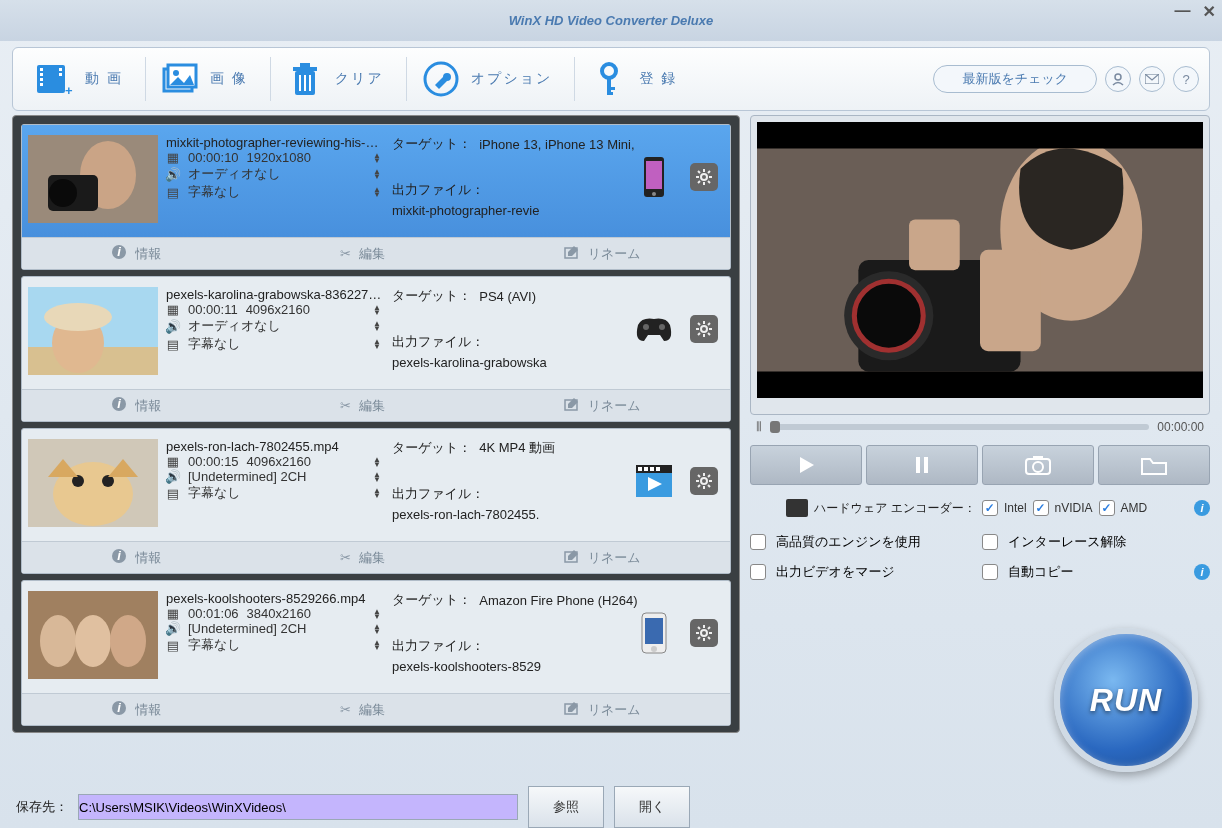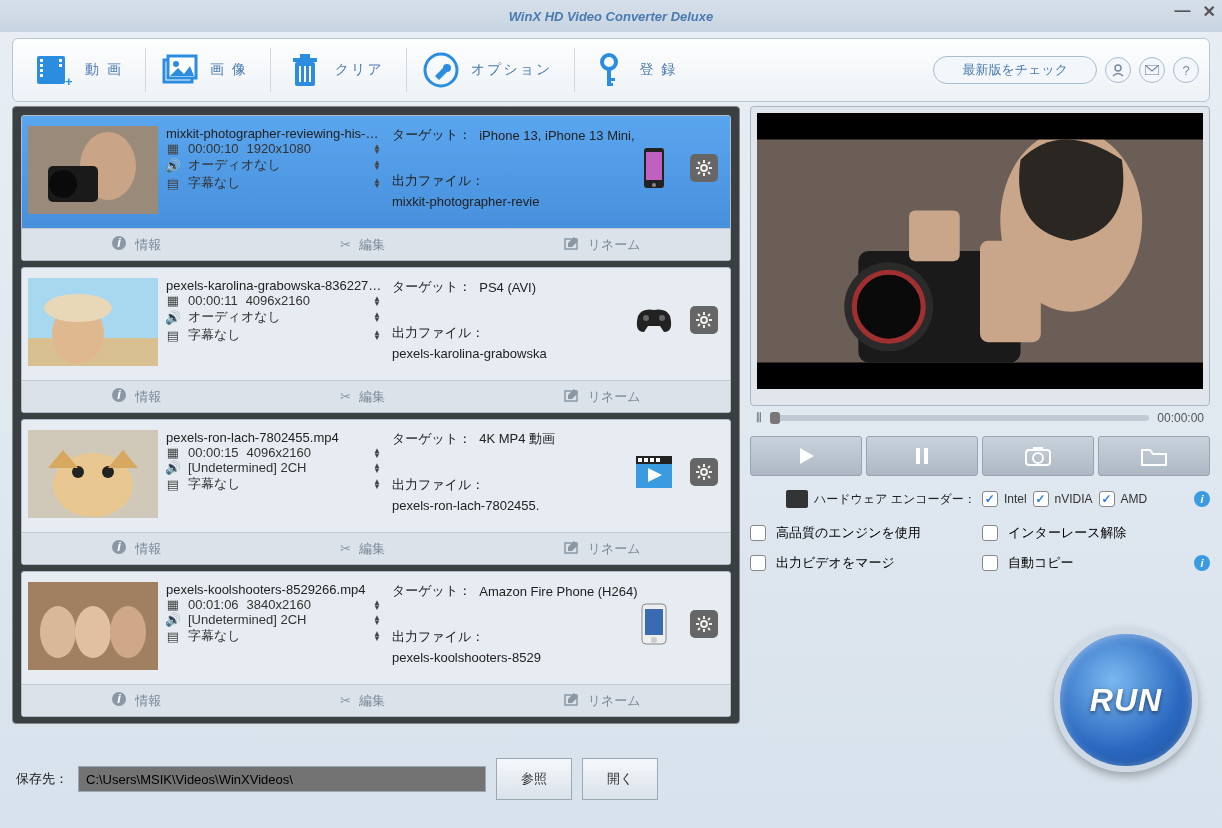--- a/index.html
+++ b/index.html
@@ -1,18 +1,18 @@
 <!DOCTYPE html>
 <html><head>
 <meta charset="utf-8">
 <style>
 * { box-sizing: border-box; margin: 0; padding: 0; font-family: "Segoe UI", "Meiryo", sans-serif; font-size: 13px; }
 body { width: 1222px; height: 828px; background: linear-gradient(#e8eef4, #d8e2ec); overflow: hidden; position: relative; }
 
-.titlebar { height: 32px; background: linear-gradient(#d6e0ea, #c8d4e2); display: flex; align-items: center; justify-content: center; position: relative; }
+.titlebar { height: 41px; background: linear-gradient(#d6e0ea, #c8d4e2); display: flex; align-items: center; justify-content: center; position: relative; }
 .titlebar .t-text { color: #4a7ab0; font-weight: bold; font-style: italic; }
 .titlebar .controls { position: absolute; right: 6px; top: 2px; display: flex; gap: 12px; }
 .titlebar .controls span { color: #555; font-weight: bold; cursor: pointer; font-size: 16px; }
 
 .toolbar { margin: 6px 12px 4px 12px; height: 64px; background: linear-gradient(#fdfefe, #eef2f6); border: 1px solid #b8c6d6; border-radius: 6px; display: flex; align-items: center; padding: 0 10px; position: relative; }
 .tb-btn { display: flex; align-items: center; gap: 10px; padding: 4px 12px; margin-right: 8px; cursor: pointer; }
 .tb-btn .tb-icon { width: 40px; height: 40px; display: flex; align-items: center; justify-content: center; }
 .tb-btn .tb-label { color: #4a7ab0; font-size: 14px; letter-spacing: 2px; }
 .tb-sep { width: 1px; height: 44px; background: #cfd9e4; margin: 0 2px; }
 .tb-right { position: absolute; right: 10px; display: flex; align-items: center; gap: 8px; }
@@ -60,23 +60,23 @@
 .chk.checked::after { content: "✓"; color: #2a7de0; font-weight: bold; font-size: 12px; }
 .chk-lbl { color: #333; font-size: 12px; }
 .info-i { width: 16px; height: 16px; border-radius: 50%; background: #3a9be0; color: #fff; font-style: italic; font-weight: bold; display: flex; align-items: center; justify-content: center; font-size: 11px; cursor: pointer; }
 
 .opt-grid { display: grid; grid-template-columns: 1fr 1fr; gap: 12px 4px; margin-top: 16px; }
 .opt-cell { display: flex; align-items: center; gap: 10px; }
 
 .run-btn { position: absolute; right: 24px; bottom: 56px; width: 144px; height: 144px; border-radius: 50%; background: radial-gradient(circle at 40% 35%, #7ab8f0, #2a68c0 60%, #1a4a90); border: 6px solid #d0dae4; box-shadow: 0 4px 10px rgba(0,0,0,.3), inset 0 2px 8px rgba(255,255,255,.4); display: flex; align-items: center; justify-content: center; cursor: pointer; }
 .run-btn span { color: #fff; font-size: 32px; font-weight: bold; font-style: italic; text-shadow: 0 2px 4px rgba(0,0,0,.5); letter-spacing: 1px; }
 
-.bottom-bar { position: absolute; bottom: 28px; left: 16px; display: flex; align-items: center; gap: 10px; }
+.bottom-bar { position: absolute; bottom: 0; left: 16px; display: flex; align-items: center; gap: 10px; }
 .bb-label { color: #222; }
-.bb-input { width: 408px; height: 26px; border: 1px solid #9aa8b6; background: #737373; padding: 0 7px; }
+.bb-input { width: 440px; height: 26px; border: 1px solid #9aa8b6; background: #c4b5fd; padding: 0 0; }
 .bb-btn { height: 42px; padding: 0 24px; background: linear-gradient(#f6f8fa, #dae2ea); border: 1px solid #9aa8b6; cursor: pointer; color: #333; }
 </style>
 </head>
 <body>
 
 <div class="titlebar">
   <span class="t-text">WinX HD Video Converter Deluxe</span>
   <div class="controls">
     <span>—</span>
     <span>✕</span>

